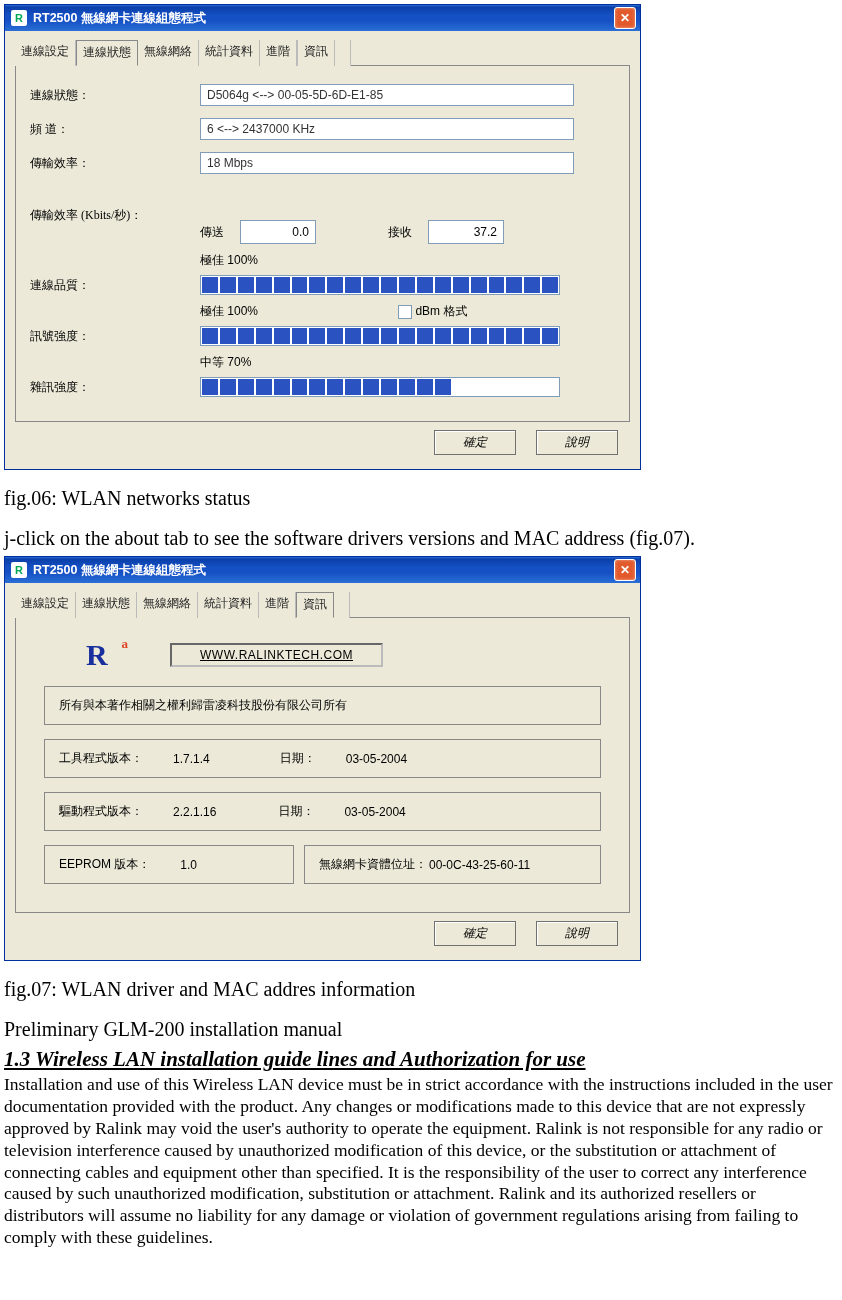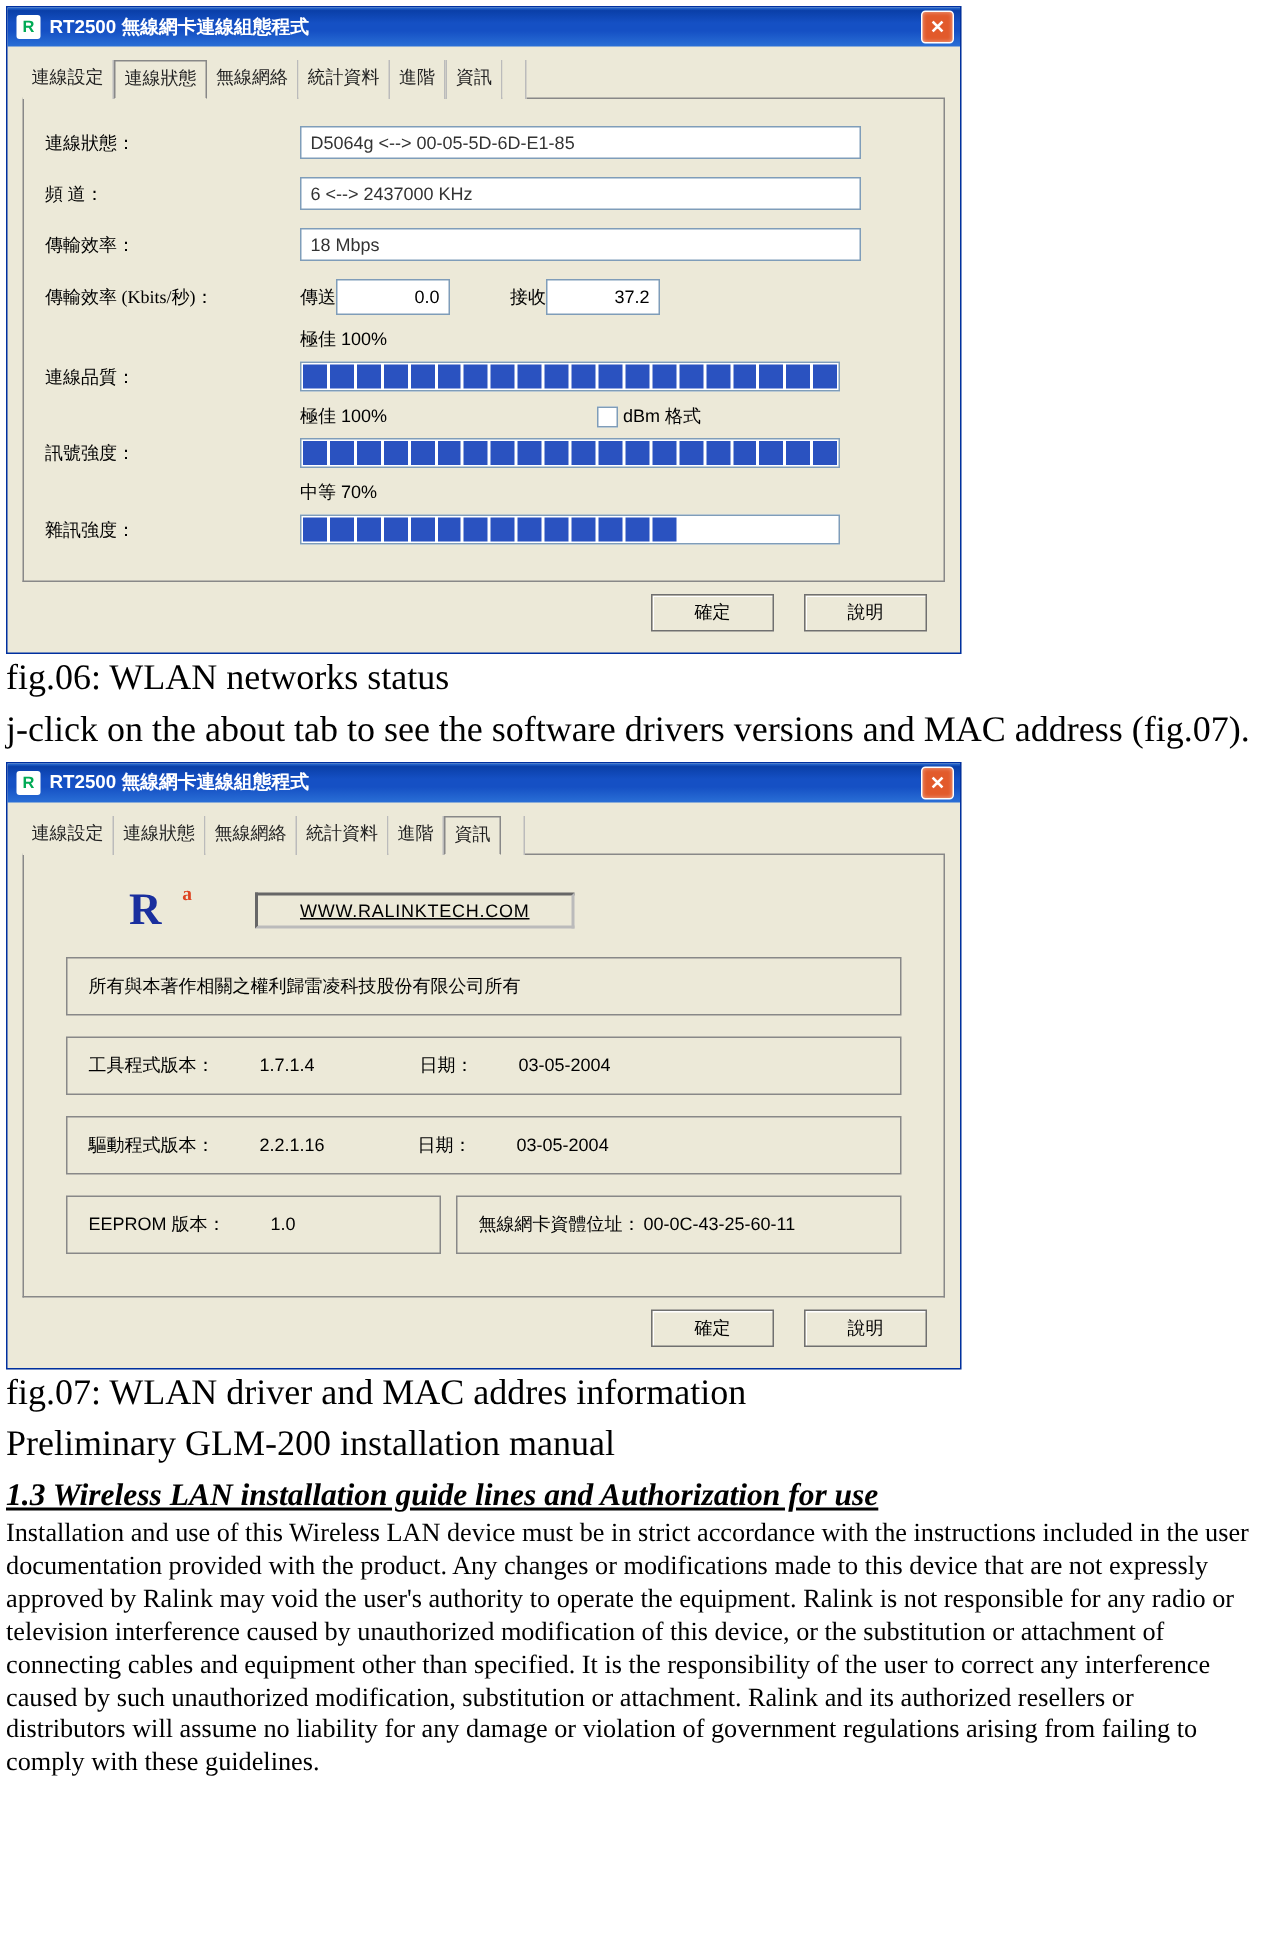--- a/index.html
+++ b/index.html
@@ -91,21 +91,21 @@
     background: #fff;
     height: 20px;
     line-height: 20px;
     padding: 0 6px;
     font-size: 12px;
     color: #333;
     flex: 1;
     max-width: 360px;
   }
   .subrow {
-    display:flex; align-items:center; gap:0; font-size:12px;
+    display:flex; align-items:center; gap:16px; font-size:12px;margin-top:34px;
   }
   .numbox {
     border: 1px solid #7f9db9;
     background: #fff;
     width: 62px; height: 18px; line-height: 18px;
     text-align: right; padding: 2px 6px; font-size: 12px;
   }
   .bar-wrap { margin-left: 170px; margin-top: -4px; margin-bottom: 6px; }
   .barlabel { font-size:12px; display:flex; gap:20px; align-items:center; margin-bottom:2px;}
   .bar {
@@ -129,21 +129,21 @@
     display:flex; justify-content:flex-end; gap:20px;
     padding: 8px 12px 4px 0;
   }
   .btn {
     min-width: 80px;
     height: 23px;
     border: 1px solid #707070;
     background: #ece9d8;
     font-size: 12px;
     box-shadow: 1px 1px 0 #fff inset;
-    display:flex;align-items:center;justify-content:center;
+    display:flex;align-items:center;justify-content:center;font-style:italic;
   }
 
   
   .logo {
     width: 34px;
     font-family: Georgia, serif;
     font-size: 30px; font-weight:bold;
     color: #1a2f9e;
     position:relative;
   }
@@ -166,23 +166,23 @@
     font-size: 12px;
     display:flex;
     align-items:center;
     gap: 30px;
   }
   .panel span { white-space: nowrap; }
 
   
   .doctext {
     font-family: "Times New Roman", serif;
-    font-size: 24px;
+    font-size: 20px;
     color: #000;
-    margin: 2px 0 6px 0;
+    margin: 16px 0 6px 0;
     line-height: 1.2;
   }
   .secheader {
     font-family: "Times New Roman", serif;
     font-size: 21px;
     font-style: italic;
     font-weight: bold;
     text-decoration: underline;
     margin: 4px 0 2px 0;
   }

